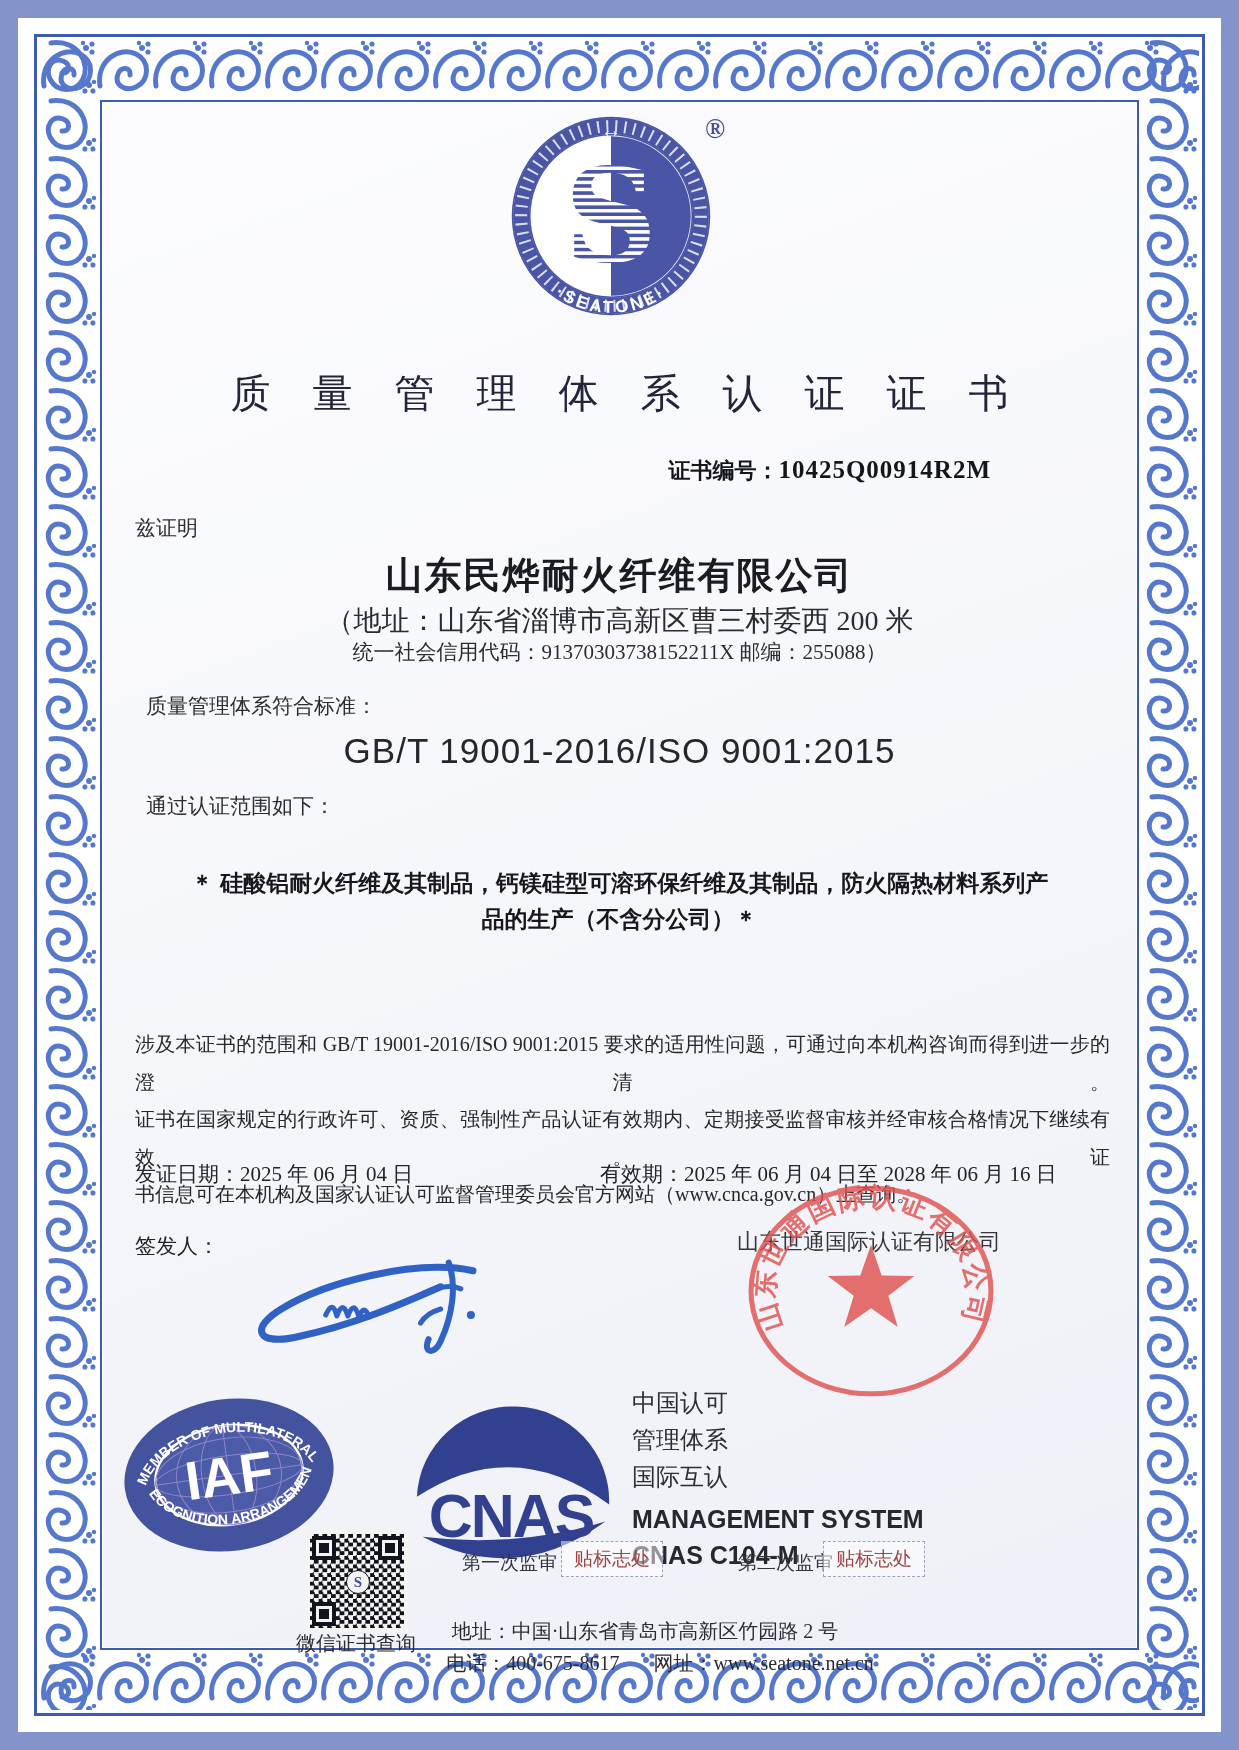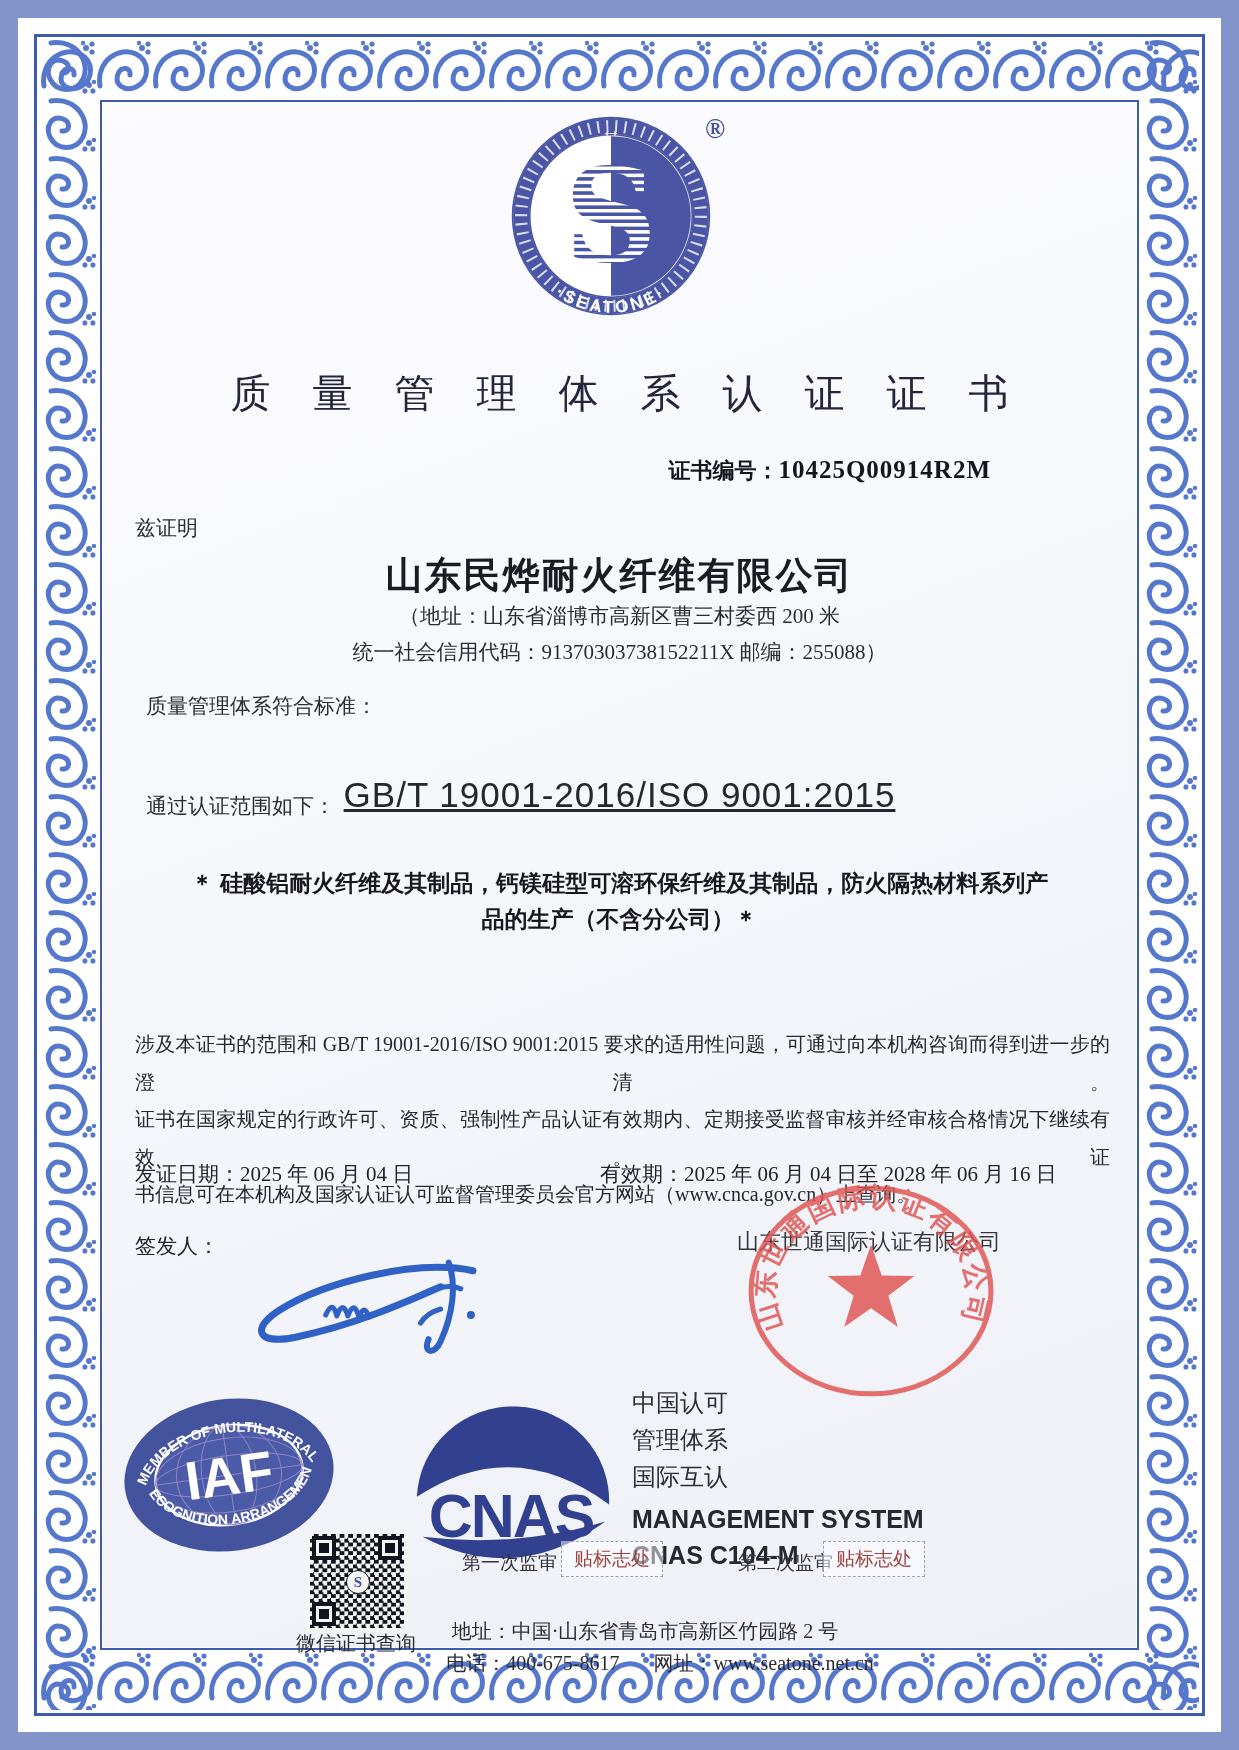--- a/index.html
+++ b/index.html
@@ -17,24 +17,24 @@
   .content{position:absolute;inset:103px;background:linear-gradient(160deg,#fcfcff 0%,#f6f7fb 45%,#eef0f7 100%);}
   .abs{position:absolute;}
   .center-text{left:103px;right:103px;text-align:center;}
   .sans{font-family:"Liberation Sans","DejaVu Sans",sans-serif;margin-top:19px;}
   .title{top:366px;font-size:40px;font-weight:normal;color:#23263b;letter-spacing:42px;text-indent:42px;white-space:nowrap;}
   .certno{top:456px;right:248px;font-weight:bold;color:#15151d;white-space:nowrap;}
   .certno .lbl{font-size:22px;}
   .certno .val{font-size:25px;letter-spacing:1px;}
   .intro{left:135px;top:514px;font-size:21px;color:#2b2b33;}
   .company{top:532px;font-size:37px;font-weight:bold;color:#1b1b22;letter-spacing:2px;}
-  .addr1{top:602px;font-size:21px;color:#2b2b33;}
+  .addr1{top:602px;font-size:28px;color:#2b2b33;}
   .addr2{top:638px;font-size:21px;color:#2b2b33;}
   .stdlbl{left:146px;top:692px;font-size:21px;color:#2b2b33;}
-  .standard{top:756px;font-size:35px;color:#26262d;letter-spacing:1px;text-decoration:underline;}
+  .standard{top:712px;font-size:35px;color:#26262d;letter-spacing:1px;}
   .scopelbl{left:146px;top:792px;font-size:21px;color:#2b2b33;}
   .scope1{top:849px;font-size:23px;font-weight:bold;color:#17171d;}
   .scope2{top:885px;font-size:23px;font-weight:bold;color:#17171d;}
   .disc{left:135px;top:1026px;width:975px;font-size:20px;color:#27272f;line-height:37.5px;}
   .disc .just{text-align:justify;text-align-last:justify;}
   .daterow{top:1160px;font-size:21px;color:#23232b;white-space:nowrap;}
   .issue{left:135px;}
   .valid{left:600px;}
   .signer{left:135px;top:1232px;font-size:21px;color:#23232b;}
   .issuer{left:737px;top:1227px;font-size:22px;color:#36363d;}

